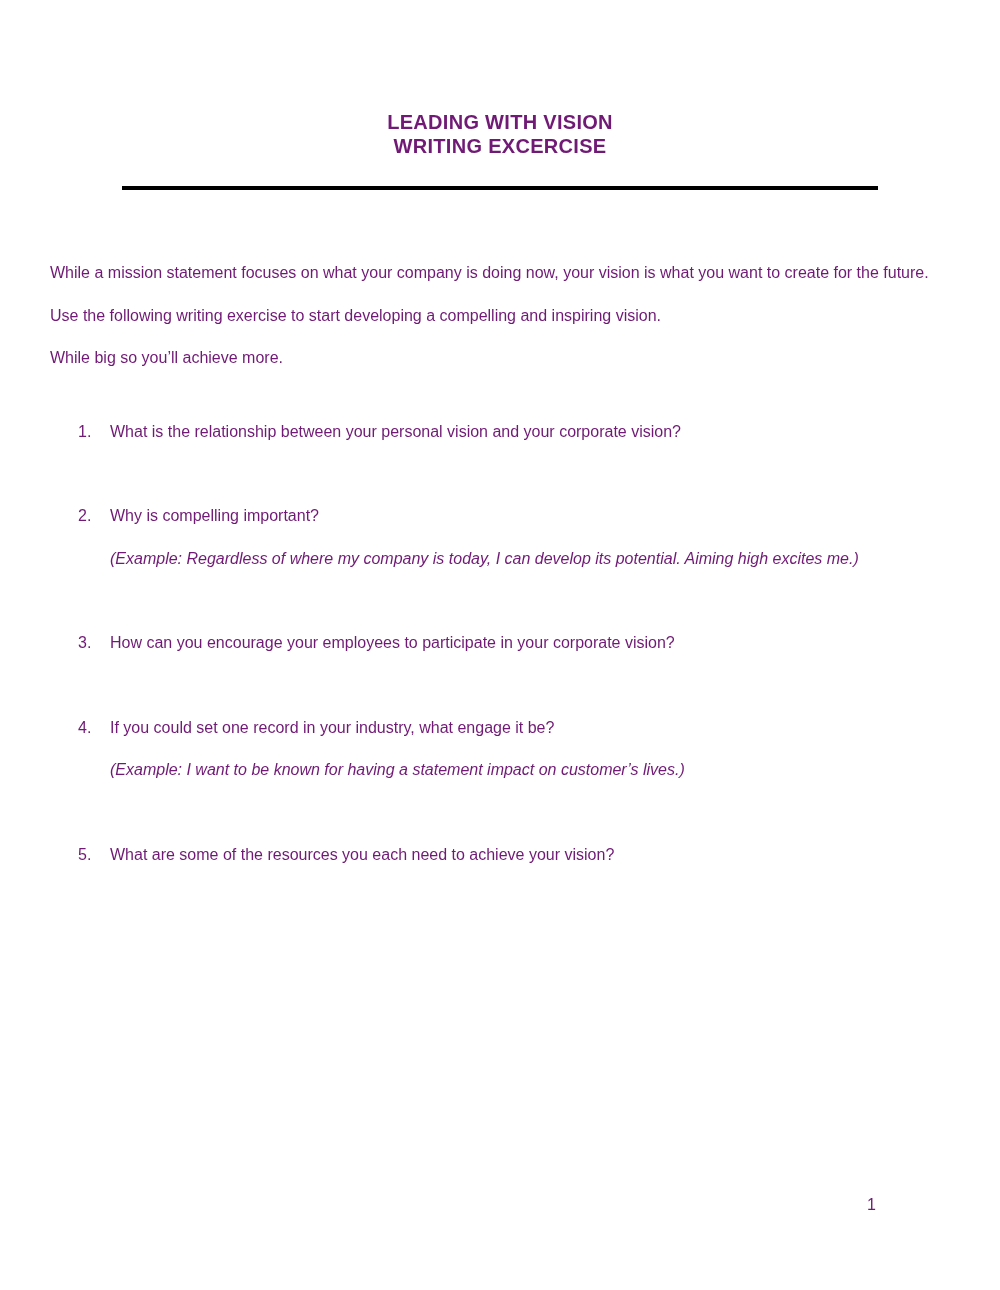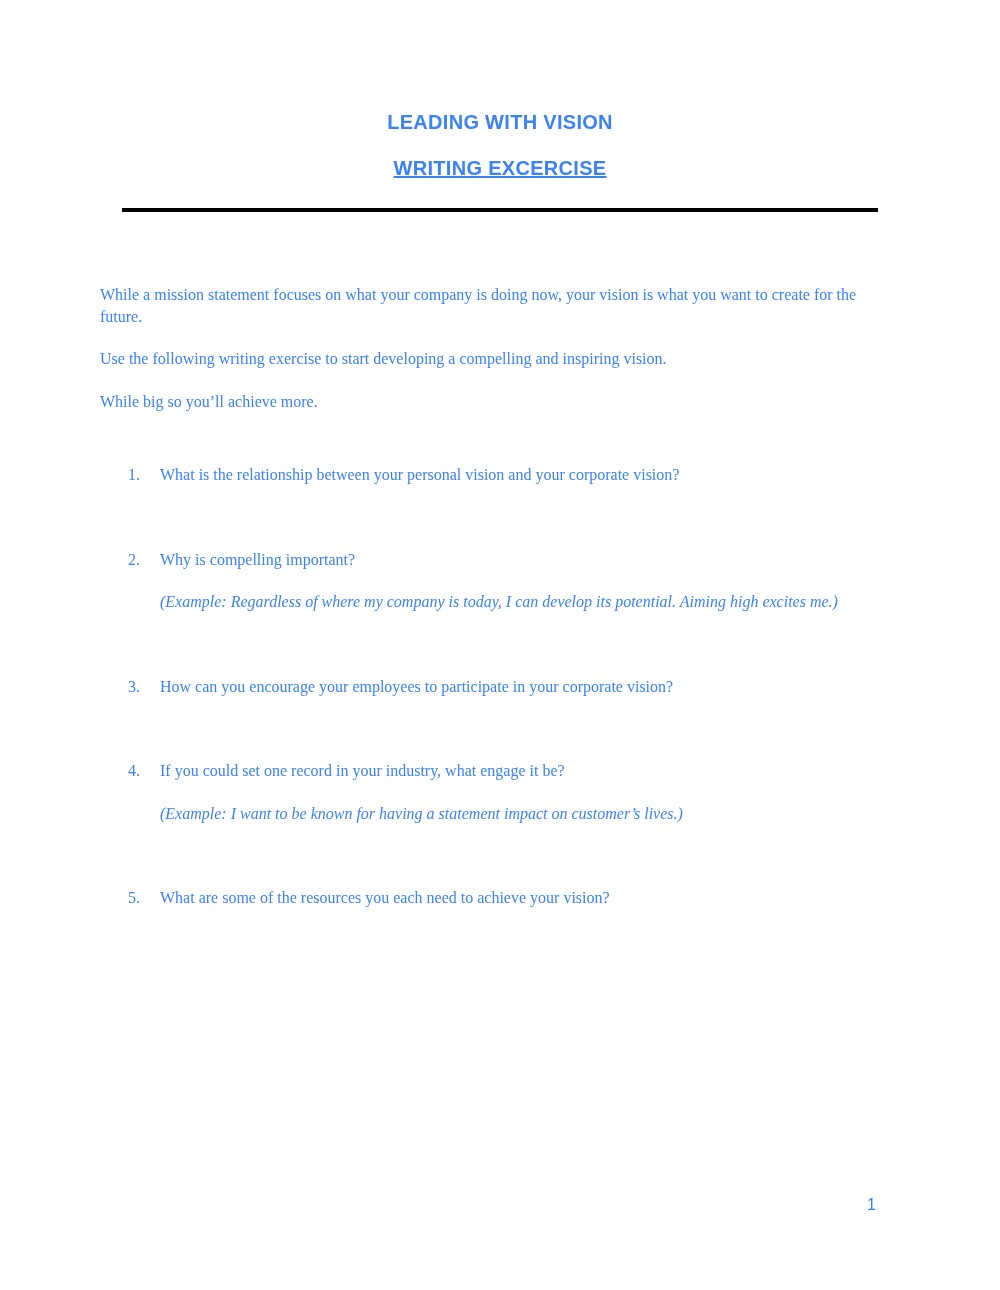--- a/index.html
+++ b/index.html
@@ -5,51 +5,48 @@
   html, body {
     margin: 0;
     padding: 0;
     background: #ffffff;
   }
   .page {
     position: relative;
     width: 1000px;
     height: 1222px;
     background: #ffffff;
-    color: #3b82f6;
+    color: #701a75;
     font-family: "Liberation Sans", sans-serif;
     font-size: 16px;
     line-height: 21.5px;
     overflow: hidden;
     box-sizing: border-box;
   }
   .doc-header {
     padding-top: 110px;
     text-align: center;
   }
   .doc-title {
     margin: 0;
     font-size: 20px;
     font-weight: bold;
     letter-spacing: 0.3px;
     line-height: 24px;
   }
   .doc-title + .doc-title {
-    margin-top: 22px;
-    text-decoration: underline;
   }
   .title-rule {
     width: 756px;
     margin: 28px auto 0 122px;
     border: none;
     border-top: 4px solid #000000;
   }
   .content {
-    padding: 0 100px;
-    font-family: Liberation Serif, serif;
+    padding: 0 50px;
   }
   .intro {
     margin-top: 72px;
   }
   .intro p {
     margin: 0 0 21px 0;
   }
   .exercise {
     margin-top: 52px;
   }

